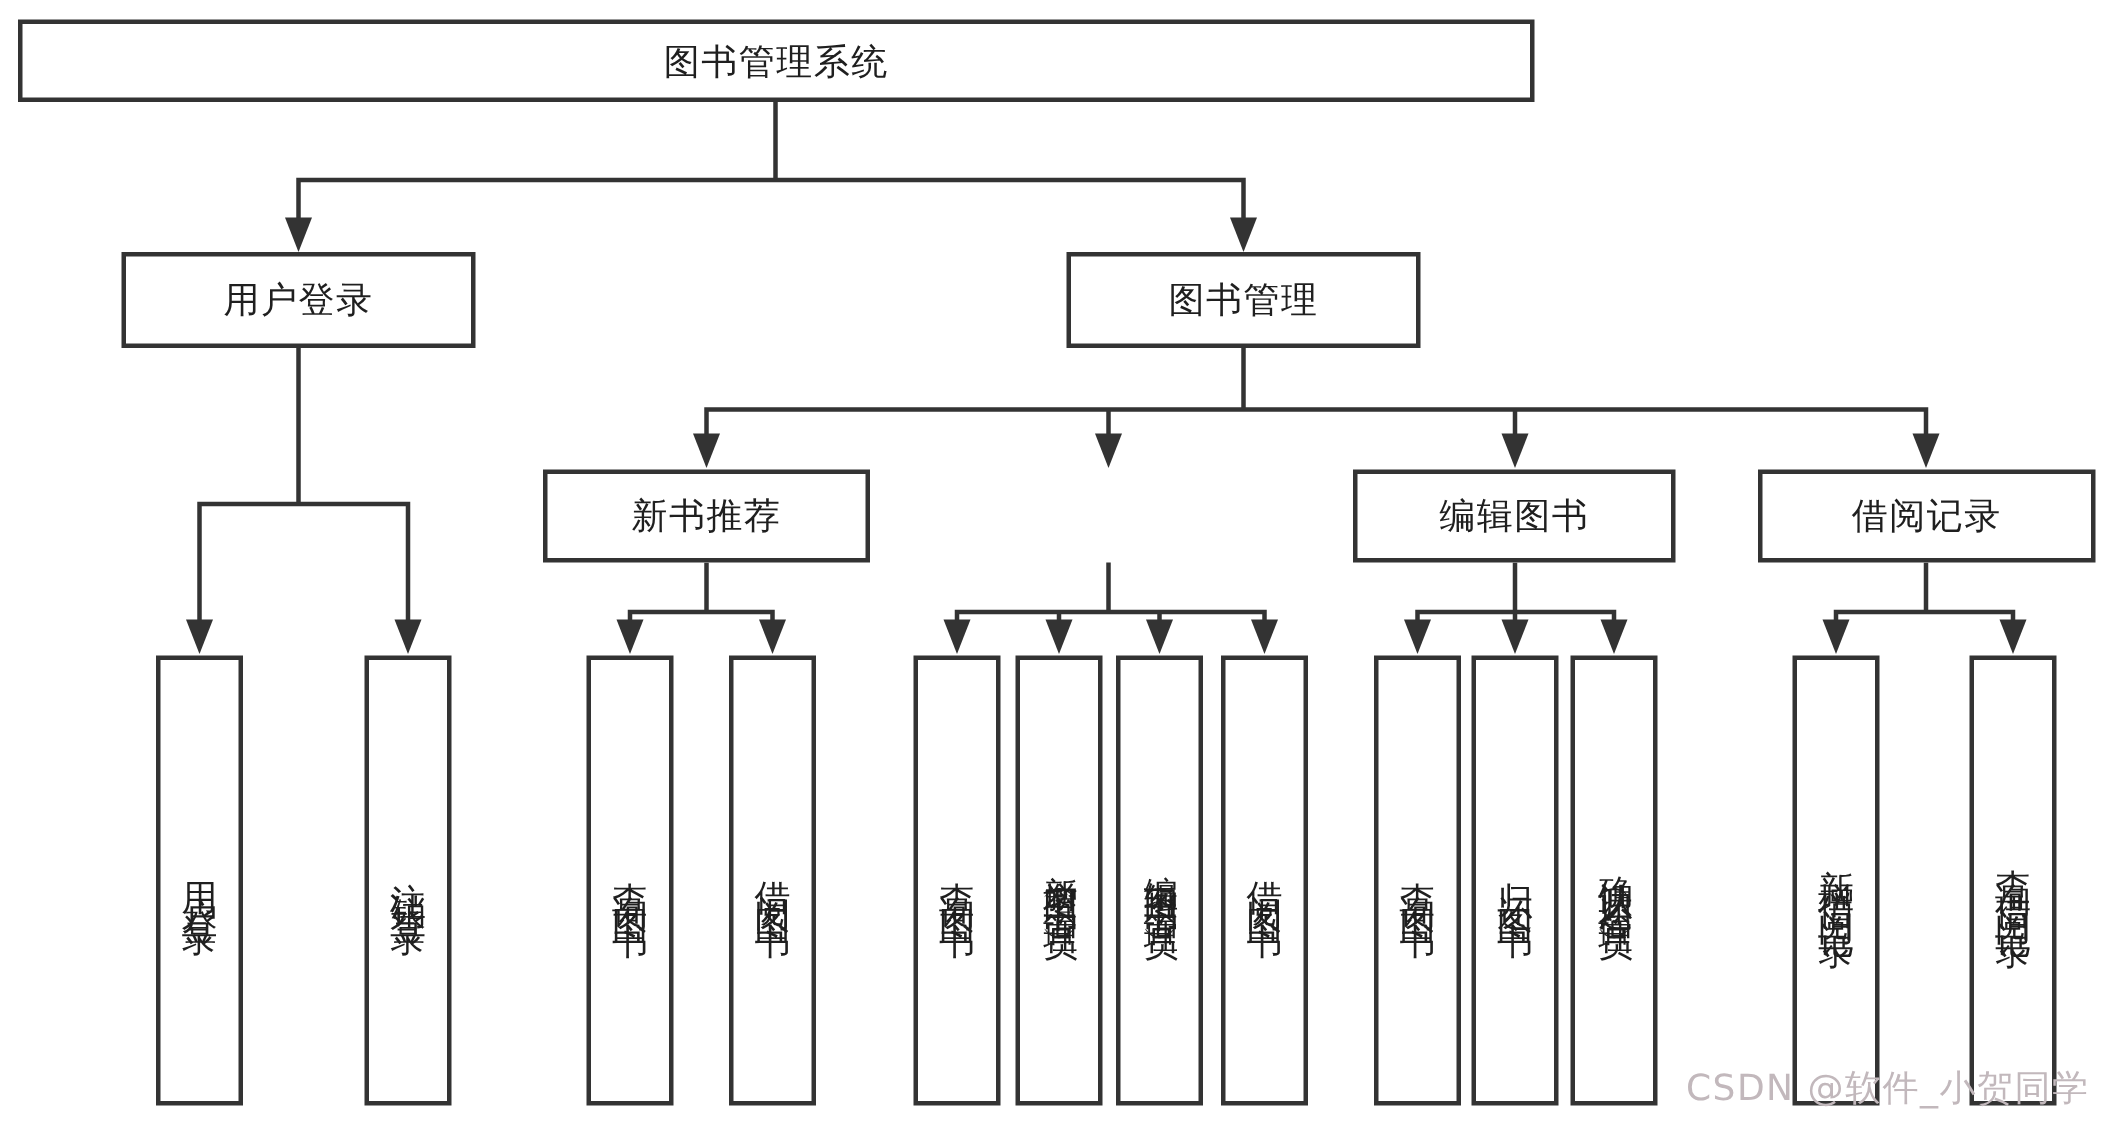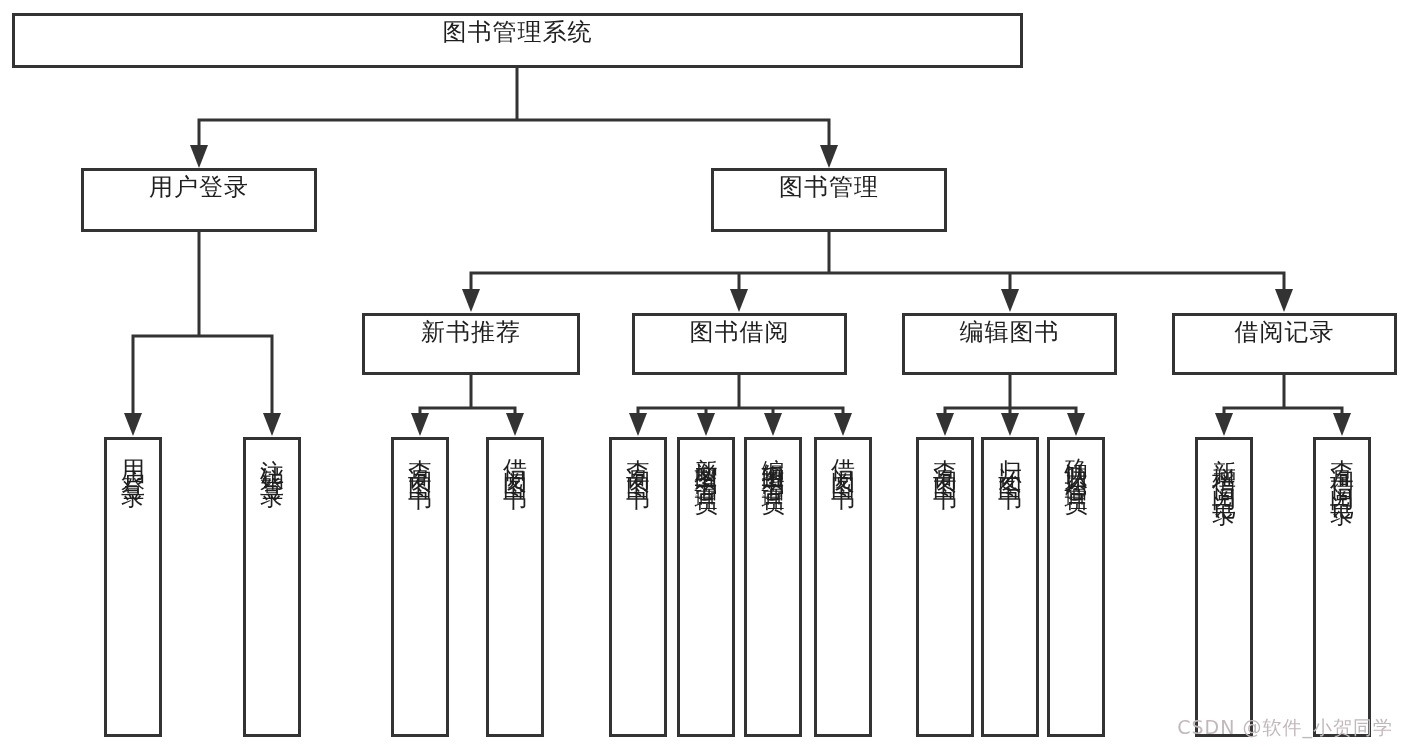--- a/index.html
+++ b/index.html
@@ -17,20 +17,21 @@
     left: 0; top: 0;
     width: 1405px; height: 747px;
     pointer-events: none;
   }
   .box {
     position: absolute;
     box-sizing: border-box;
     background: #ffffff;
     border: 3px solid #333333;
     display: flex;
+    align-items: center;
     justify-content: center;
   }
   .hlabel {
     font-size: 24px;
     letter-spacing: 1px;
     white-space: nowrap;
   }
   .vbox span {
     writing-mode: vertical-rl;
     text-orientation: mixed;
@@ -59,21 +60,21 @@
   #v-bor-3   { left: 814px; }
   #v-cur-0   { left: 916px; }
   #v-cur-1   { left: 981px; }
   #v-cur-2   { left: 1047px; }
   #v-hist-0  { left: 1195px; }
   #v-hist-1  { left: 1313px; }
   .watermark {
     position: absolute;
     right: 12px;
     bottom: 6px;
-    font-size: 19px;
+    font-size: 24px;
     color: #c2b8bc;
     letter-spacing: 1px;
     white-space: nowrap;
   }
 </style>
 </head>
 <body>
 
 <div class="canvas">
 
@@ -124,23 +125,20 @@
   <div class="box" id="n-login">
     <span class="hlabel">用户登录</span>
   </div>
   <div class="box" id="n-mgmt">
     <span class="hlabel">图书管理</span>
   </div>
 
   <div class="box" id="n-rec">
     <span class="hlabel">新书推荐</span>
   </div>
-  <div class="box" id="n-bor">
-    <span class="hlabel">图书借阅</span>
-  </div>
   <div class="box" id="n-cur">
     <span class="hlabel">编辑图书</span>
   </div>
   <div class="box" id="n-hist">
     <span class="hlabel">借阅记录</span>
   </div>
 
   <div class="box vbox" id="v-login-0">
     <span>用户登录</span>
   </div>

